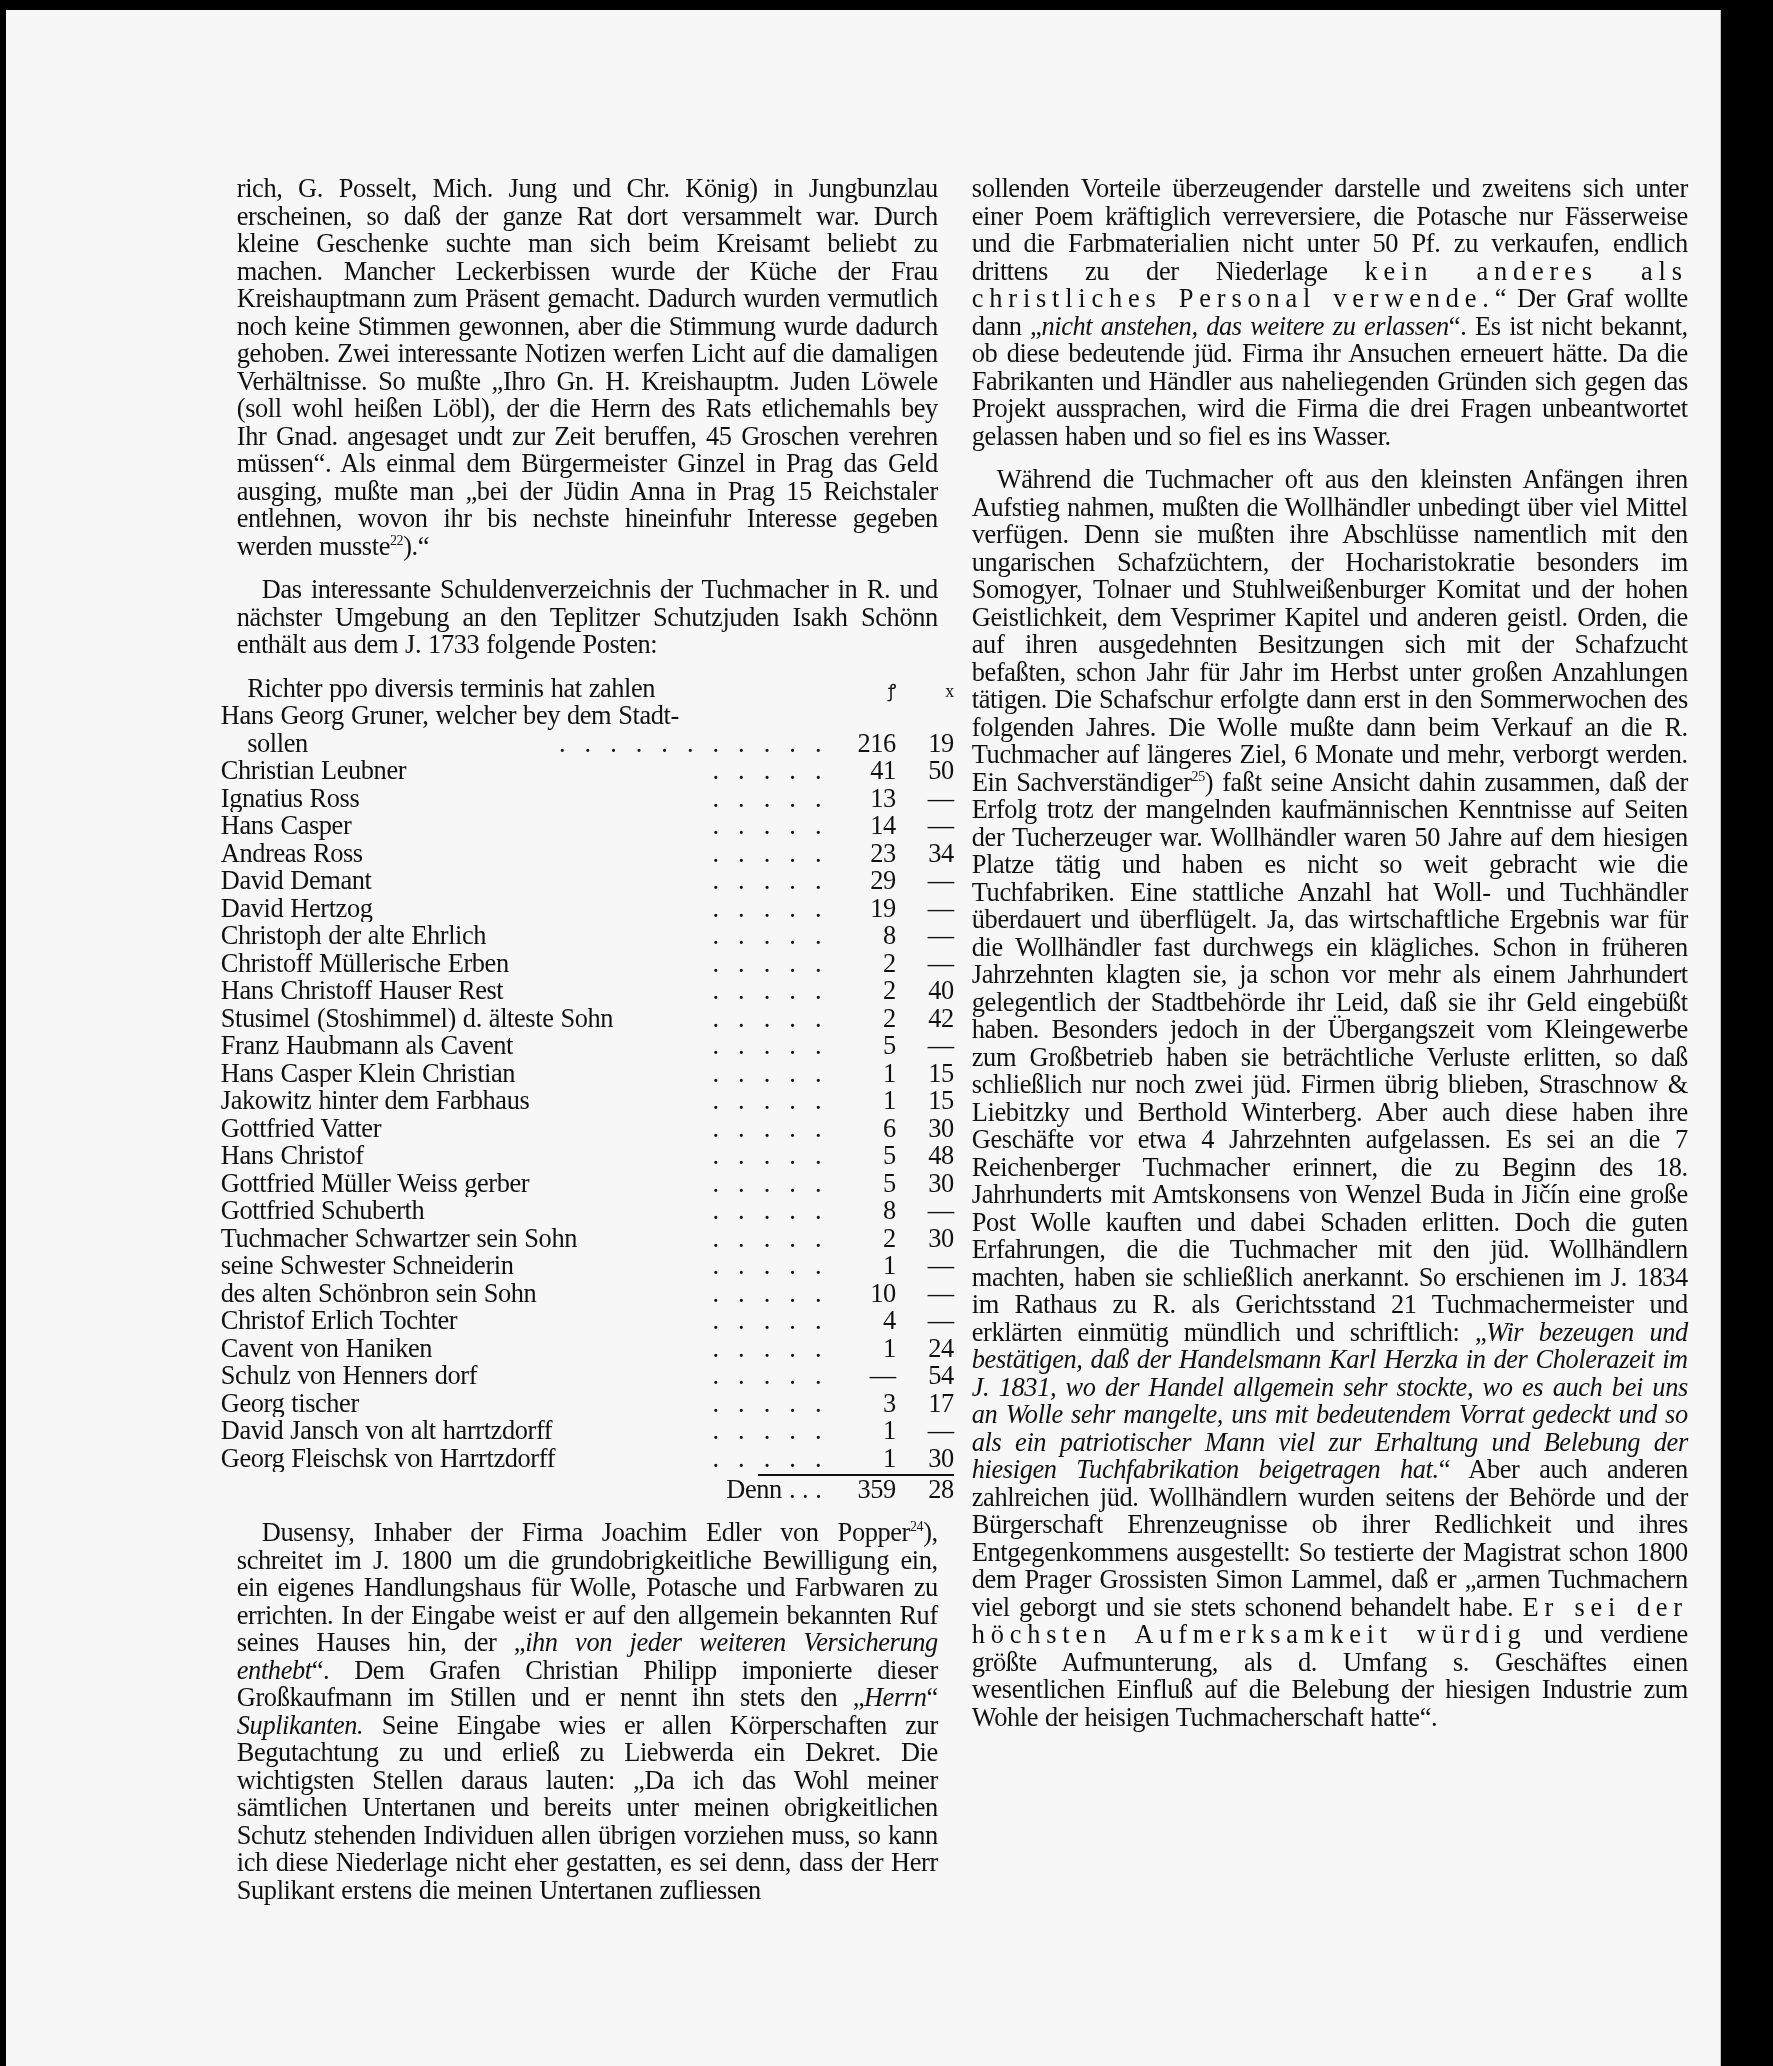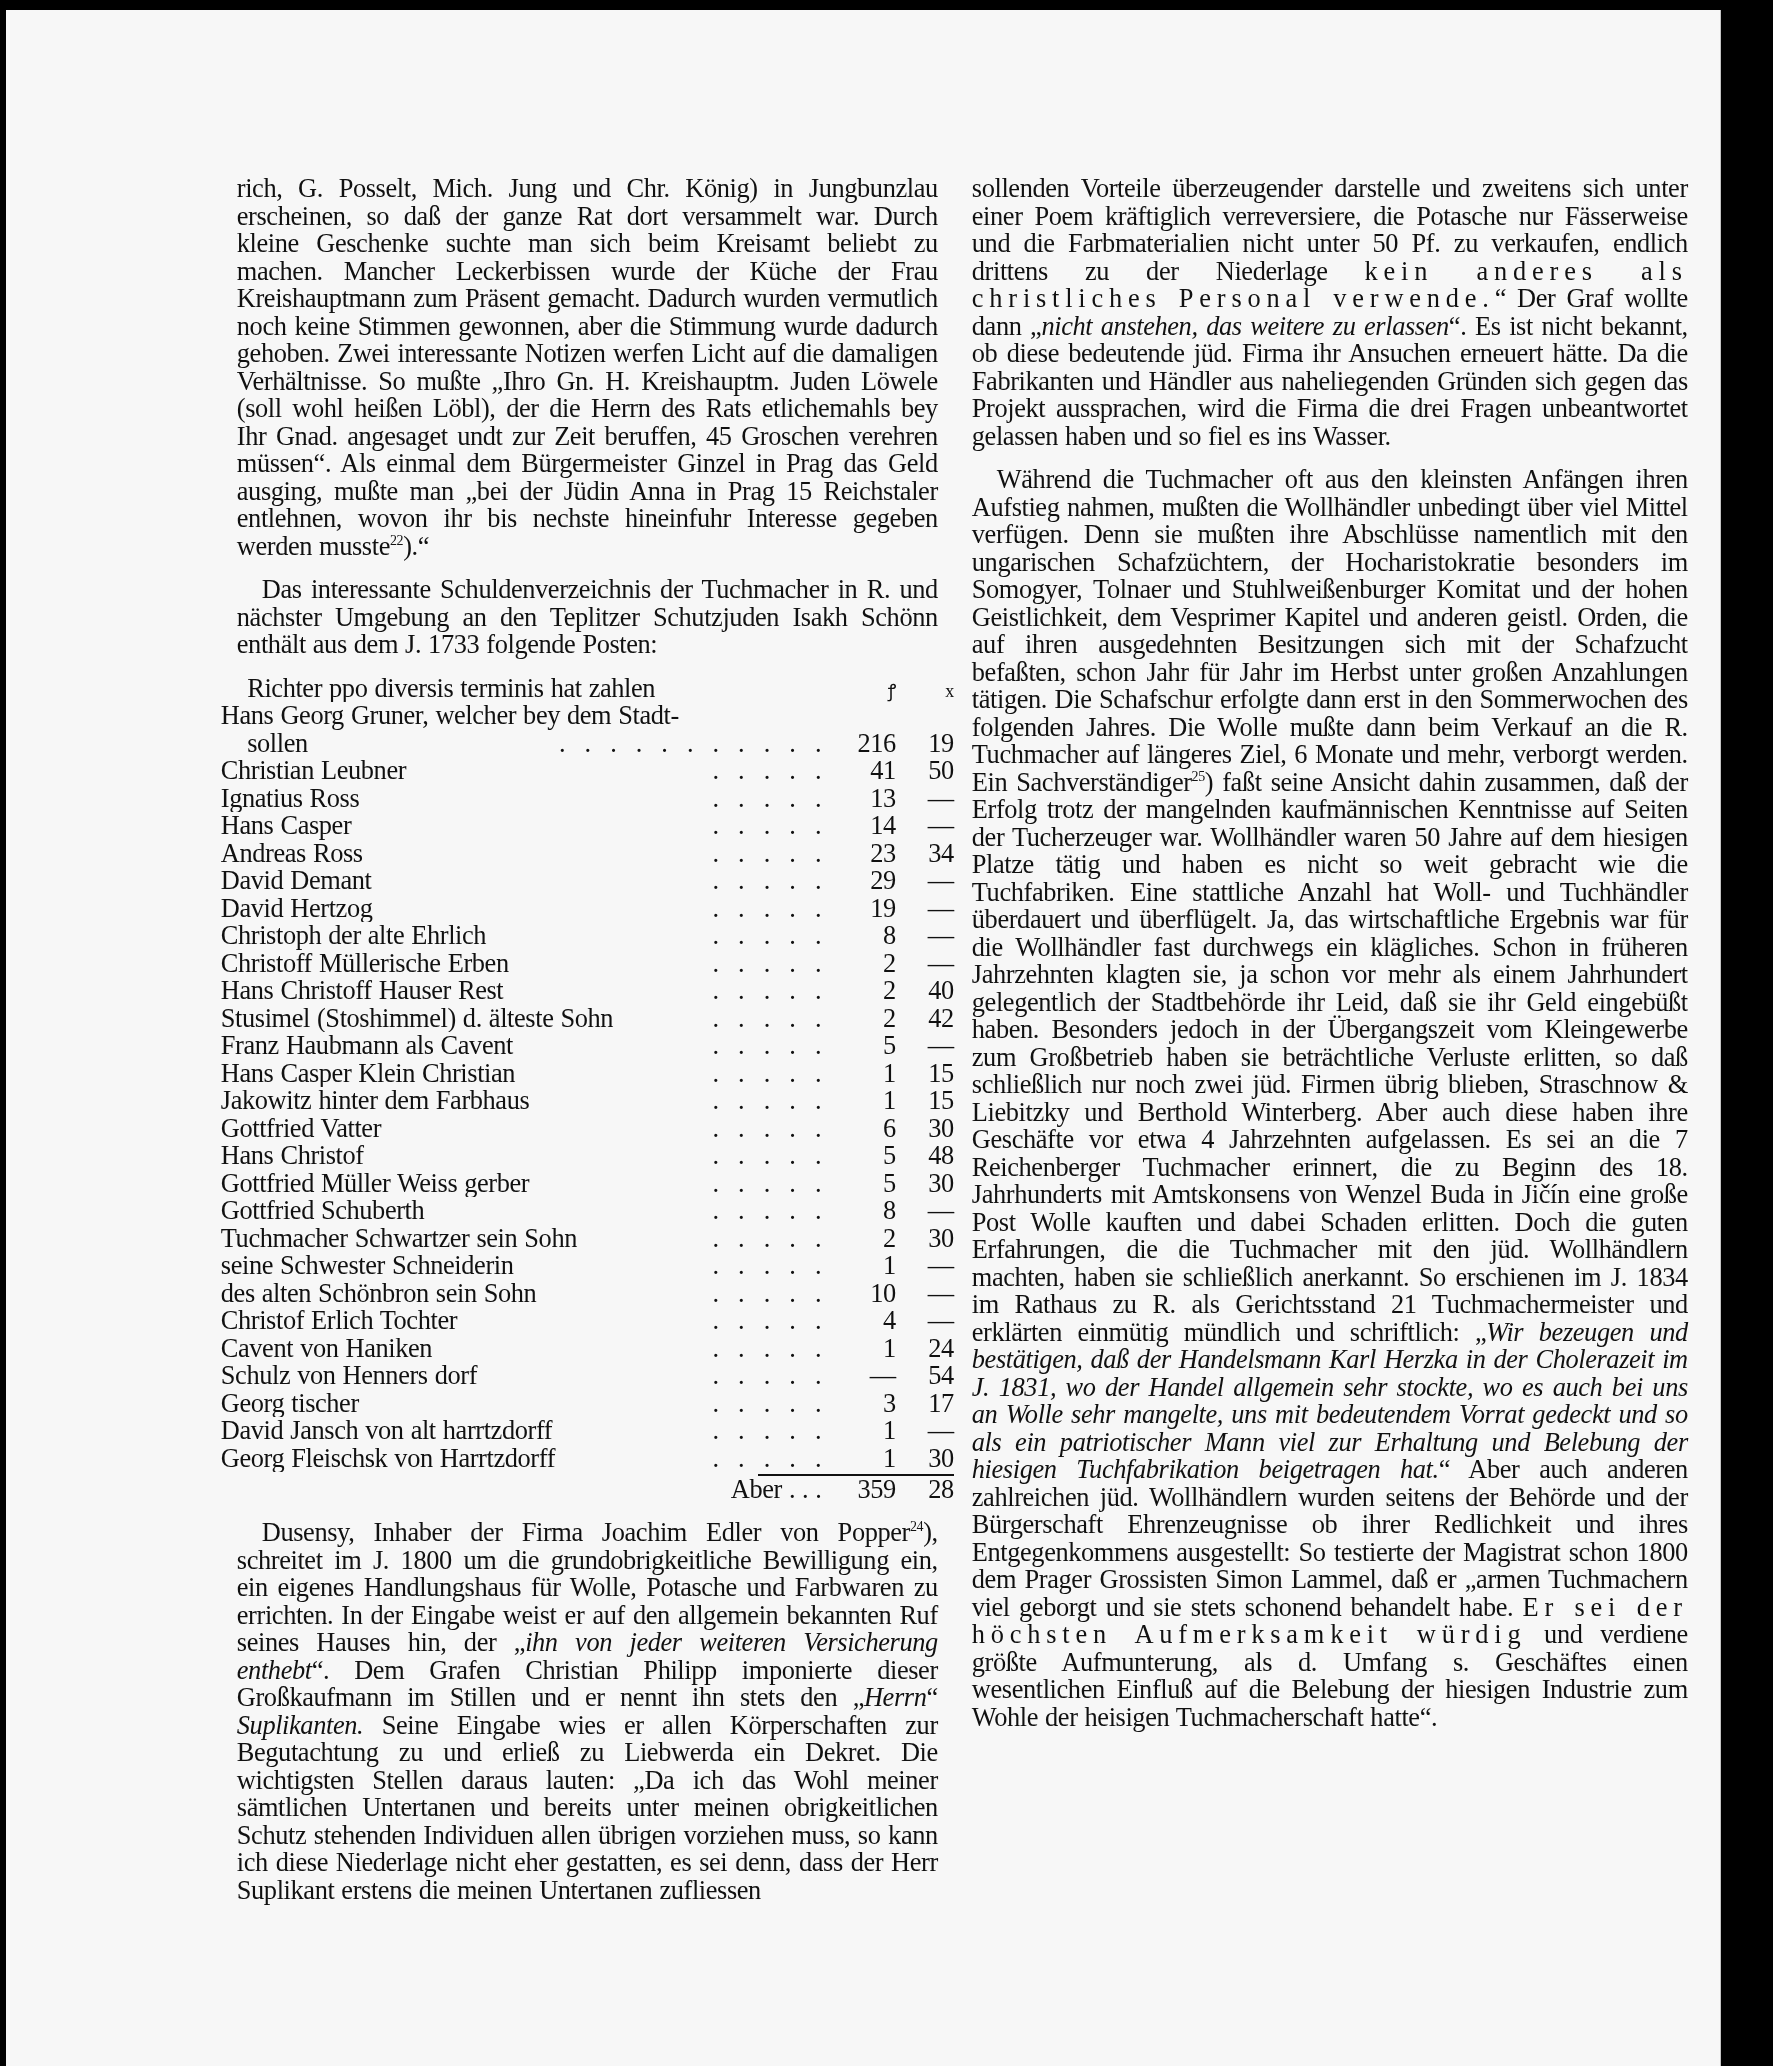--- a/index.html
+++ b/index.html
@@ -214,21 +214,21 @@
           </div>
           <div class="trow">
             <span class="tname"><span>Georg Fleischsk von Harrtzdorff</span><span class="dots" style="background:#f7f7f7;padding-left:5.8px">. . . . .</span></span>
             <span class="tv1">1</span>
             <span class="tv2">30</span>
           </div>
         </div>
 
       <div class="sum-rule"></div>
       <div class="trow sum-row">
-        <span class="tname"><span>Aber</span> . . .</span>
+        <span class="tname"><span>Denn</span> . . .</span>
         <span class="tv1">359</span>
         <span class="tv2">28</span>
       </div>
     </div>
 
     <p class="indent"><span>Dusensy, Inhaber der Firma Joachim Edler von Popper</span><sup>24</sup><span>), schreitet im J. 1800 um die grundobrigkeitliche Bewilligung ein, ein eigenes Handlungshaus für Wolle, Potasche und Farbwaren zu errichten. In der Eingabe weist er auf den allgemein bekannten Ruf seines Hauses hin, der „</span><span class="it">ihn von jeder weiteren Versicherung enthebt</span><span>“. Dem Grafen Christian Philipp imponierte dieser Großkaufmann im Stillen und er nennt ihn stets den „</span><span class="it">Herrn</span><span>“ </span><span class="it">Suplikanten.</span><span> Seine Eingabe wies er allen Körperschaften zur Begutachtung zu und erließ zu Liebwerda ein Dekret. Die wichtigsten Stellen daraus lauten: „Da ich das Wohl meiner sämtlichen Untertanen und bereits unter meinen obrigkeitlichen Schutz stehenden Individuen allen übrigen vorziehen muss, so kann ich diese Niederlage nicht eher gestatten, es sei denn, dass der Herr Suplikant erstens die meinen Untertanen zufliessen</span></p>
   </div>
 
   <div class="col right">
     <p><span>sollenden Vorteile überzeugender darstelle und zweitens sich unter einer Poem kräftiglich verreversiere, die Potasche nur Fässerweise und die Farbmaterialien nicht unter 50 Pf. zu verkaufen, endlich drittens zu der Niederlage </span><span class="spaced">kein anderes als christliches Personal verwende.</span><span>“ Der Graf wollte dann „</span><span class="it">nicht anstehen, das weitere zu erlassen</span><span>“. Es ist nicht bekannt, ob diese bedeutende jüd. Firma ihr Ansuchen erneuert hätte. Da die Fabrikanten und Händler aus naheliegenden Gründen sich gegen das Projekt aussprachen, wird die Firma die drei Fragen unbeantwortet gelassen haben und so fiel es ins Wasser.</span></p>

